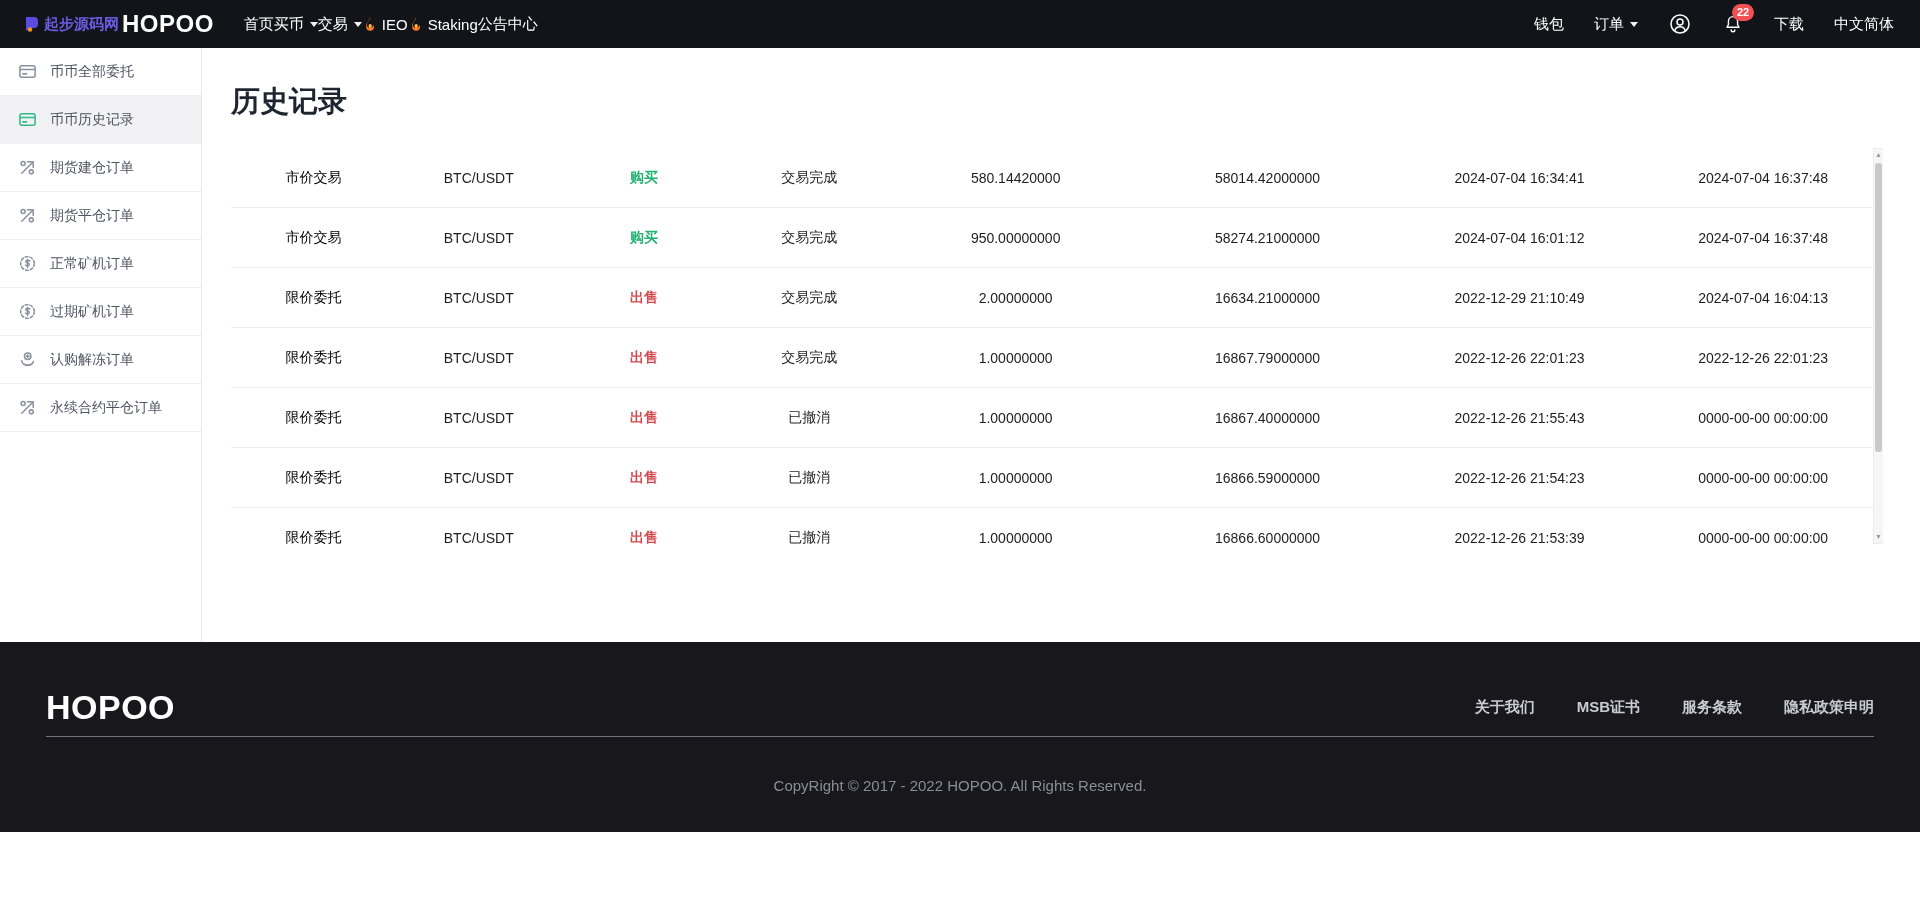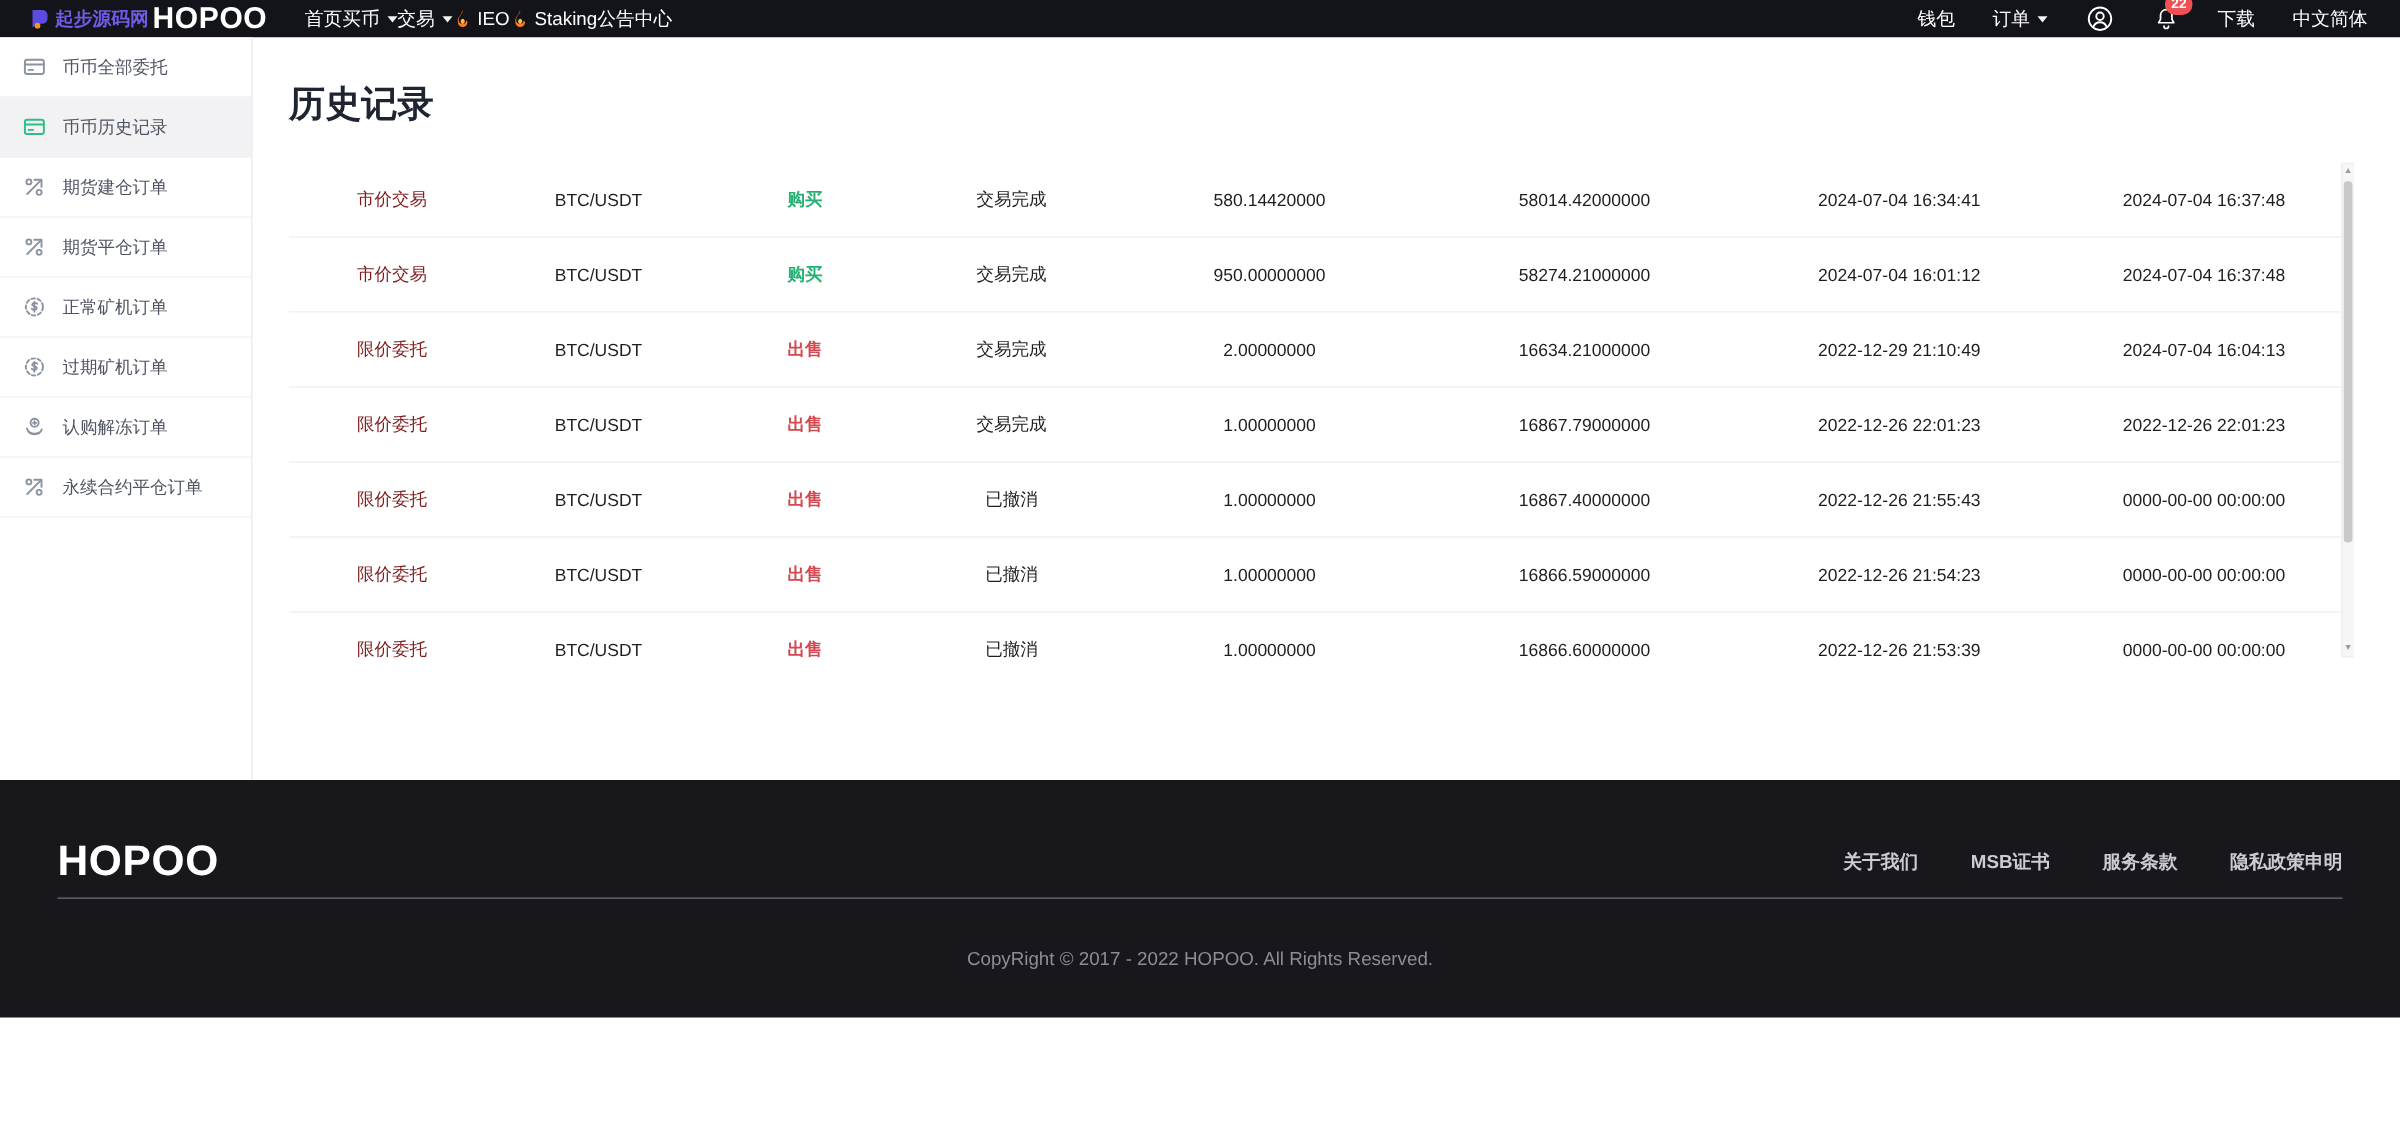--- a/index.html
+++ b/index.html
@@ -1,20 +1,20 @@
 <!DOCTYPE html>
 <html><head>
 <meta charset="utf-8">
 <style>
   * { margin:0; padding:0; box-sizing:border-box; }
   html,body { width:1920px; height:906px; overflow:hidden; background:#fff;
     font-family:"Liberation Sans","DejaVu Sans",sans-serif; }
 
   
-  .navbar { height:30px; background:#131419; display:flex; align-items:center;
+  .navbar { height:48px; background:#131419; display:flex; align-items:center;
     padding:0 26px 0 22px; color:#fff; }
   .brand { display:flex; align-items:center; gap:2px; }
   .brand-mark { display:flex; align-items:center; gap:1px; }
   .wm-text { color:#6c5ce7; font-weight:bold; font-size:15px; letter-spacing:0; }
   .brand-name { color:#fff; font-weight:800; font-size:24px; letter-spacing:.5px; margin-left:1px; }
   .nav-left { display:flex; align-items:center; margin-left:30px; font-size:15px; }
   .nav-item { display:flex; align-items:center; cursor:pointer; white-space:nowrap; }
   .caret { width:0; height:0; border-left:4px solid transparent; border-right:4px solid transparent;
     border-top:5px solid #ffffff; display:inline-block; margin-left:6px; opacity:.95; }
   .nav-right { margin-left:auto; display:flex; align-items:center; gap:30px; font-size:15px; }
@@ -40,21 +40,21 @@
   .main { flex:1; padding:0 37px 0 29px; }
   .page-title { font-size:29px; font-weight:bold; color:#1e2430; margin-top:34px; }
   .table-wrap { margin-top:26px; }
   .t-grid { display:grid; grid-template-columns:10% 10% 10% 10% 15% 15.5% 15% 14.5%; }
   .t-head { background:#f5f5f7; height:40px; align-items:center; font-size:14px; color:#333; }
   .t-head > div { text-align:center; }
   .t-body { position:relative; height:396px; overflow:hidden; }
   .t-row { height:60px; align-items:center; font-size:14px; color:#1e1e1e;
     border-bottom:1px solid #eceef1; }
   .t-row > div { text-align:center; }
-  .c-type { color:#7f1d1d; cursor:pointer; }
+  .c-type { color:#000000; cursor:pointer; }
   .c-dir { font-weight:bold; }
   .c-dir.green { color:#24b173; }
   .c-dir.red { color:#d4484f; }
 
   
   .vscroll { position:absolute; top:0; right:-1px; bottom:0; width:11px; background:#f6f6f6;
     border:1px solid #ececec; display:flex; flex-direction:column; align-items:center; }
   .vs-arrow { font-size:7px; color:#9a9a9a; line-height:12px; height:12px; }
   .vs-track { flex:1; width:100%; position:relative; }
   .vs-thumb { position:absolute; top:2px; left:1px; width:7px; height:78%;

